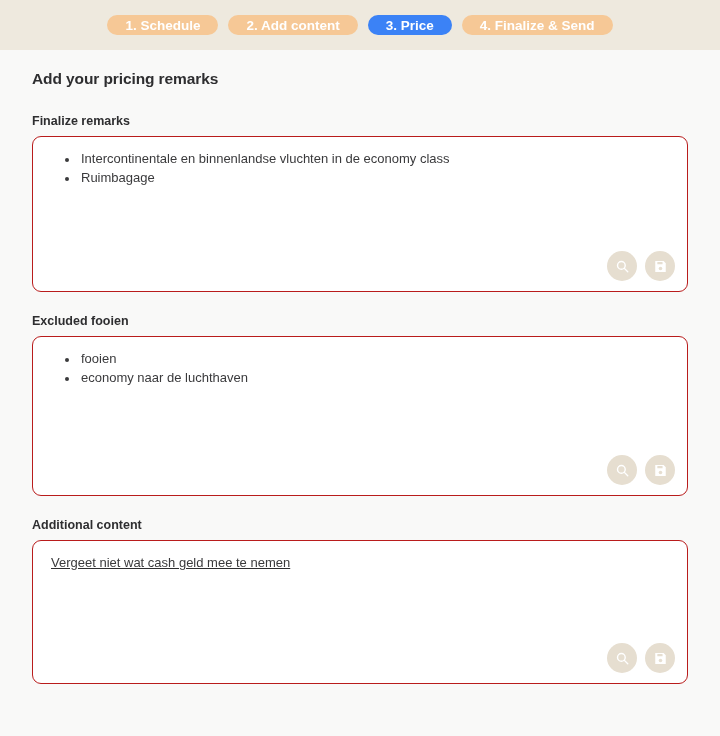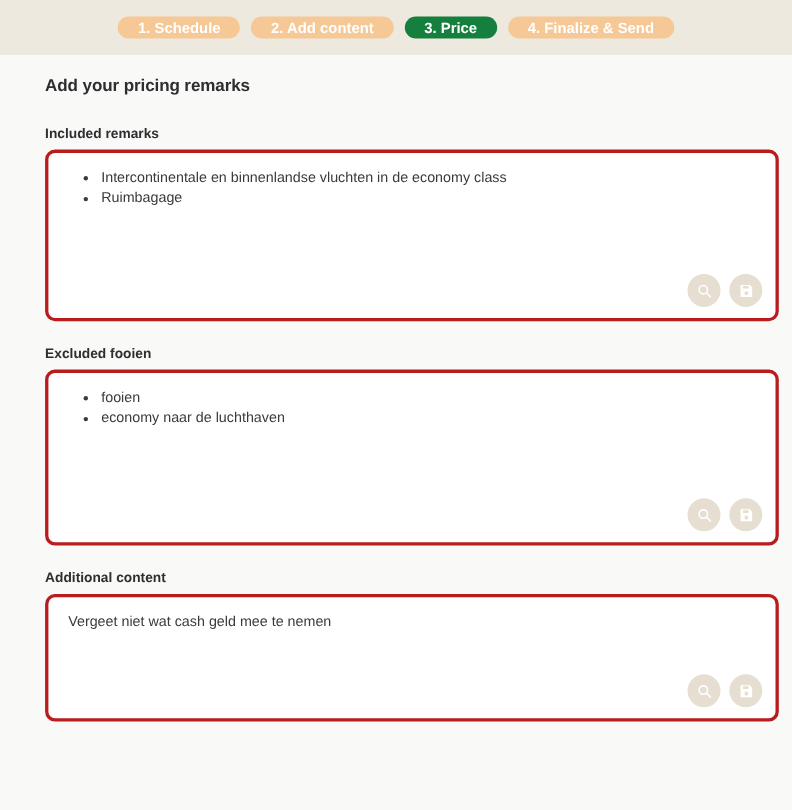--- a/index.html
+++ b/index.html
@@ -34,56 +34,55 @@
     justify-content: center;
     font-size: 13.5px;
     font-weight: 600;
     color: #ffffff;
     background: #f6c896;
     white-space: nowrap;
     cursor: pointer;
     user-select: none;
   }
   .step-pill.active {
-    background: #15803d;
+    background: #3b82f6;
   }
 
   
   .page {
-    padding: 0 12px;
+    padding: 0 32px;
     box-sizing: border-box;
-    margin-left: 29px;
   }
   .page-title {
     font-size: 15.5px;
     font-weight: 700;
     color: #2e2e30;
     margin: 20px 0 0 0;
     letter-spacing: -0.1px;
   }
   .field-label {
     font-size: 12.5px;
     font-weight: 700;
     color: #2e2e30;
     margin-bottom: 8px;
   }
   .field-group { margin-top: 22px; }
   .field-group.first { margin-top: 26px; }
 
   
   .editor-box {
     position: relative;
-    border: 3px solid #b91c1c;
+    border: 1px solid #b91c1c;
     border-radius: 9px;
     background: #ffffff;
     box-sizing: border-box;
   }
   .editor-box.tall   { height: 156px; }
   .editor-box.tall2  { height: 160px; }
-  .editor-box.tall3  { height: 116px; }
+  .editor-box.tall3  { height: 144px; text-decoration: underline; }
 
   .editor-content {
     padding: 12px 16px 0 16px;
     font-size: 13px;
     line-height: 19px;
     color: #3a3a3c;
   }
   .editor-content ul {
     margin: 0;
     padding-left: 30px;
@@ -139,21 +138,21 @@
   <div class="step-pill">
     <span>4. Finalize &amp; Send</span>
   </div>
 </div>
 
 <div class="page">
 
   <div class="page-title">Add your pricing remarks</div>
 
   <div class="field-group first">
-    <div class="field-label">Included remarks</div>
+    <div class="field-label">Finalize remarks</div>
     <div class="editor-box tall">
       <div class="editor-content">
         <ul>
           <li>Intercontinentale en binnenlandse vluchten in de economy class</li>
           <li>Ruimbagage</li>
         </ul>
       </div>
       <div class="tool-row">
         <button class="tool-btn">
           <span>

